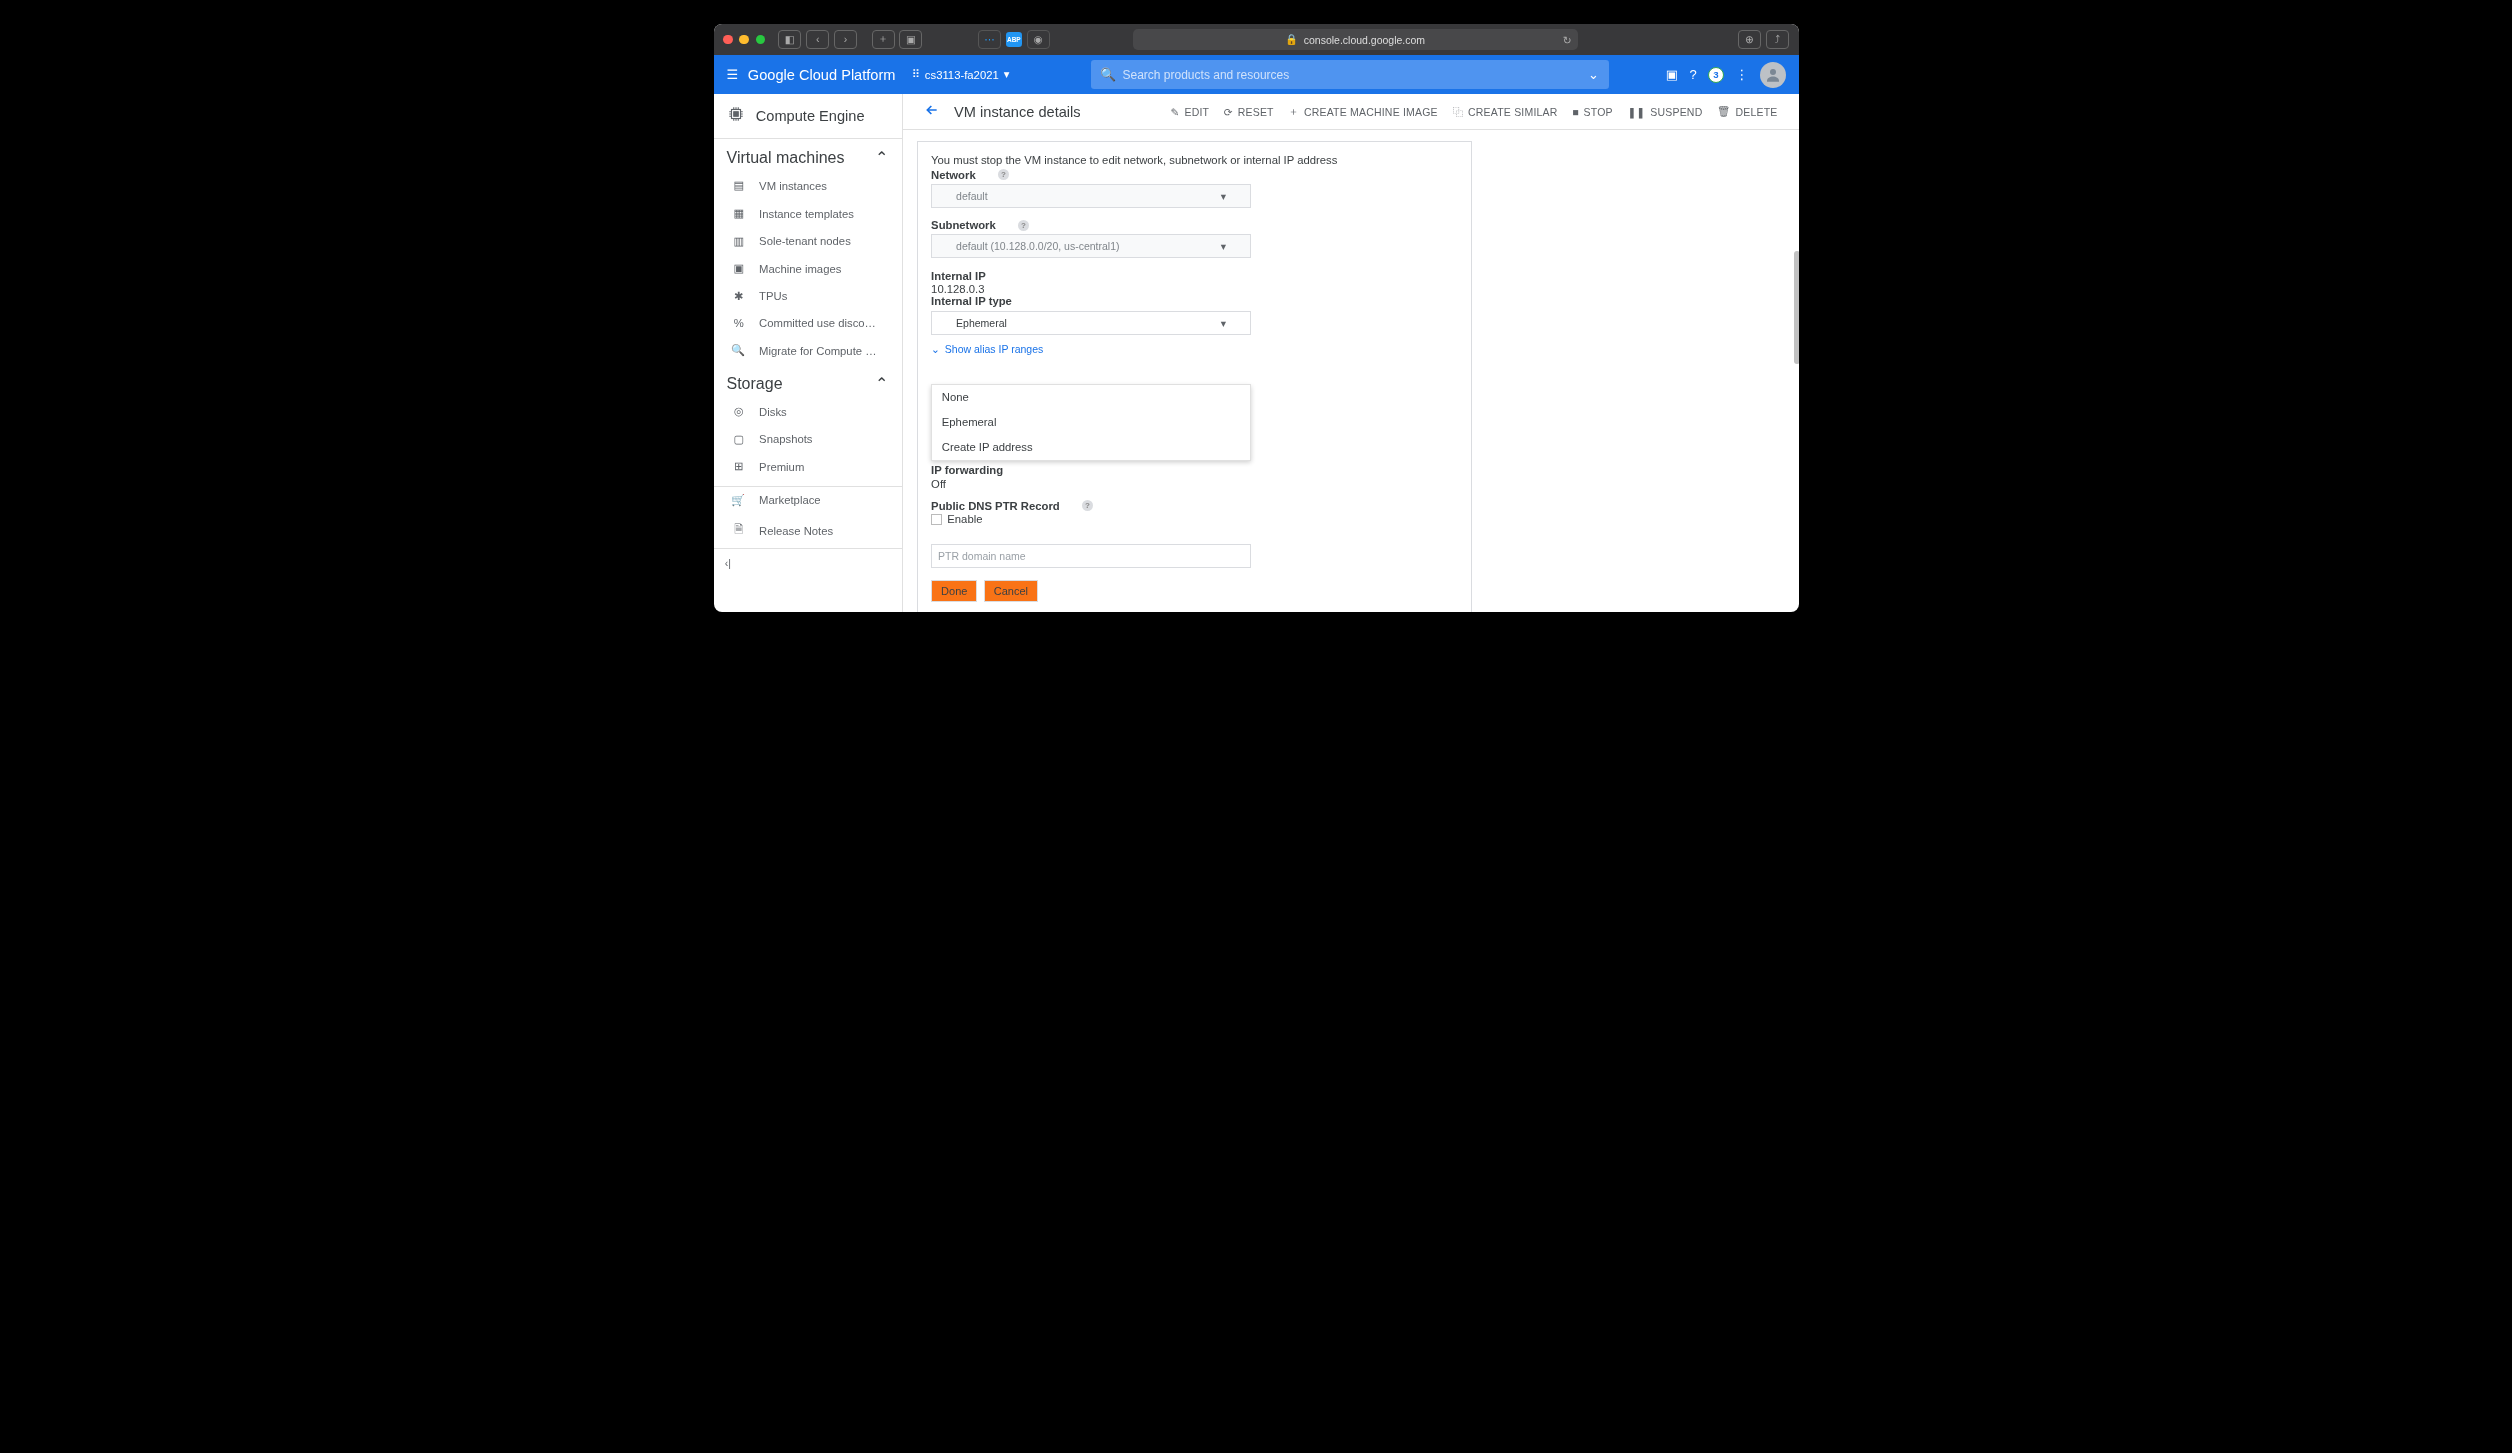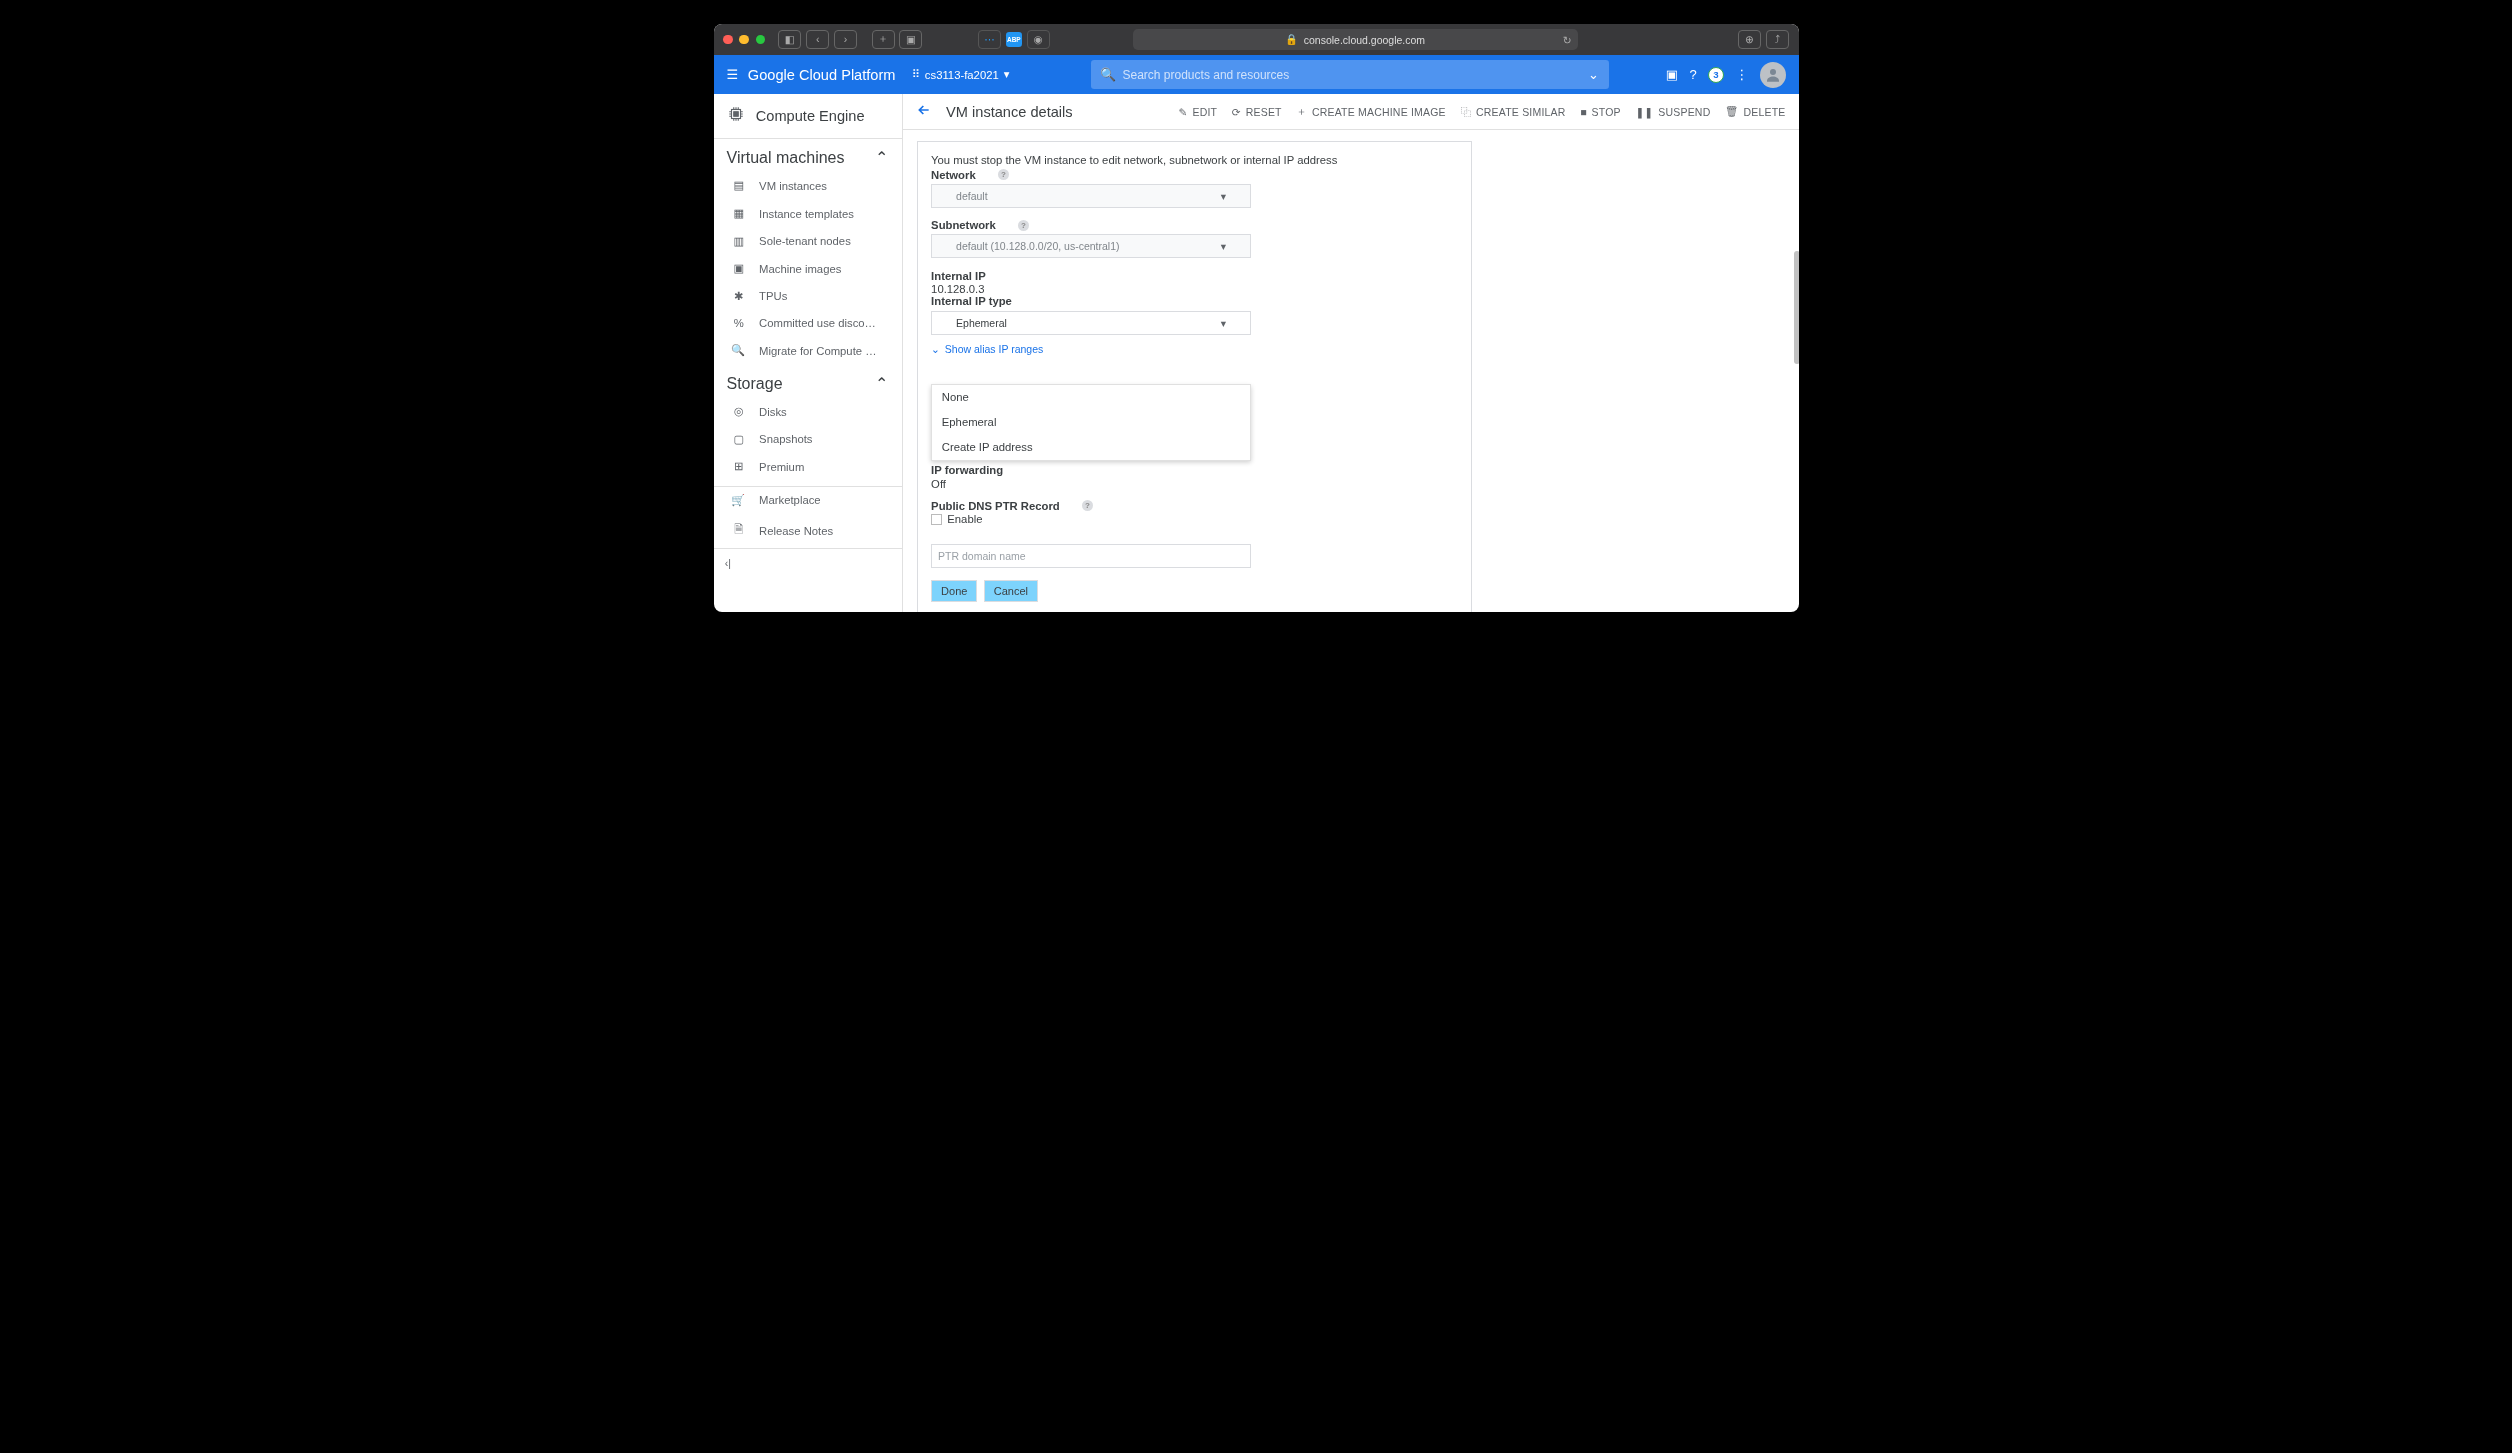--- a/index.html
+++ b/index.html
@@ -30,21 +30,21 @@
 .avatar{width:26px;height:26px;border-radius:50%;background:#bdc1c6;display:flex;align-items:center;justify-content:center}
 .page{display:flex;height:518px}
 .sidebar{width:189px;border-right:0.8px solid #e0e0e0;overflow-y:auto}
 .sb-title{display:flex;align-items:center;gap:11.3px;padding:11.3px 13px;font-size:14.6px;font-weight:400;color:#3c4043;border-bottom:0.8px solid #e0e0e0}
 .sb-sec{padding:9.7px 13px 4.9px;font-size:16px;color:#3c4043;display:flex;align-items:center;justify-content:space-between;cursor:pointer}
 .sb-item{display:flex;align-items:center;gap:13px;padding:7.3px 13px 7.3px 18px;font-size:11.3px;color:#5f6368;cursor:pointer}
 .sb-item .ic{width:14.6px;color:#5f6368;text-align:center}
 .sb-div{border-top:0.8px solid #e0e0e0;margin-top:4.9px}
 .collapse-bar{border-top:0.8px solid #e0e0e0;padding:8px 11.3px;font-size:10.5px;color:#5f6368;cursor:pointer}
 .main{flex:1;display:flex;flex-direction:column;min-width:0}
-.action-bar{display:flex;align-items:center;padding:8px 13px;gap:14.6px;border-bottom:0.8px solid #e0e0e0}
+.action-bar{display:flex;align-items:center;padding:8px 21px;gap:14.6px;border-bottom:0.8px solid #e0e0e0}
 .back-arr{color:#1a73e8;cursor:pointer}
 .page-title{font-size:14.6px;color:#3c4043;margin-right:auto}
 .act{display:flex;align-items:center;gap:4.9px;font-size:10.5px;font-weight:500;color:#5f6368;cursor:pointer;letter-spacing:0.2px}
 .content-scroll{padding:11.3px 0 16px 0;overflow-y:auto;position:relative;flex:1}
 .panel{margin:0 14.6px;border:0.8px solid #dadce0;padding:11.3px 13px 13px;max-width:555px;font-size:11.3px;color:#3c4043;position:relative}
 .note{color:#3c4043;margin-bottom:1.6px}
 .flab{font-weight:bold;display:flex;align-items:center;gap:22px;margin-top:3.2px}
 .help{width:11.3px;height:11.3px;border-radius:50%;background:#dadce0;color:#888;font-size:8px;display:inline-flex;align-items:center;justify-content:center}
 .gsel{width:100%;max-width:320px;height:24px;border:0.8px solid #dadce0;background:#f8f9fa;padding:0 24px;display:flex;align-items:center;justify-content:space-between;color:#80868b;margin-top:3.2px;font-size:10.5px;cursor:pointer}
 .gsel.enabled{background:#fff;color:#3c4043}
@@ -52,21 +52,21 @@
 .val{color:#3c4043;margin-top:1.6px}
 .link{color:#1a73e8;cursor:pointer}
 .expand-link{color:#1a73e8;font-size:10.5px;display:flex;align-items:center;gap:4.9px;margin-top:8px;cursor:pointer}
 .radio-row{display:flex;align-items:center;gap:6.5px;margin-left:18px;margin-top:1.6px;font-size:11px}
 .radio{width:11.3px;height:11.3px;border-radius:50%;border:1.6px solid #1a73e8;display:inline-block;position:relative}
 .radio.on::after{content:"";position:absolute;inset:1.6px;background:#1a73e8;border-radius:50%}
 .radio.off{border-color:#bbb}
 .cbx{width:11.3px;height:11.3px;border:1.6px solid #bbb;display:inline-block;margin-right:4.9px}
 .txt-in{width:100%;max-width:320px;height:24px;border:0.8px solid #dadce0;padding:0 6px;font-size:10.5px;color:#3c4043;margin-top:19px}
 .txt-in::placeholder{color:#9aa0a6}
-.btn{border:0.8px solid #dadce0;background:#7dd3fc;padding:4px 9px;font-size:11px;color:#3c4043;cursor:pointer;margin-right:3.2px;margin-top:11.3px}
+.btn{border:0.8px solid #dadce0;background:#f97316;padding:4px 9px;font-size:11px;color:#3c4043;cursor:pointer;margin-right:3.2px;margin-top:11.3px}
 .dropdown-pop{position:absolute;left:0;top:73px;width:320px;background:#fff;box-shadow:0 1.6px 4.9px rgba(0,0,0,.2);z-index:10;border:0.8px solid #e0e0e0}
 .dropdown-pop .opt{padding:6.5px 9.7px;font-size:11.3px;color:#3c4043;cursor:pointer}
 .rel{position:relative}
 .scroll-hint{position:absolute;right:-1.6px;top:121px;width:6.5px;height:113px;background:#c1c1c1;border-radius:3.2px}
 .sb-trunc{white-space:nowrap;overflow:hidden;text-overflow:ellipsis;max-width:121px}
 </style>
 </head>
 <body>
 
 <div class="window">

